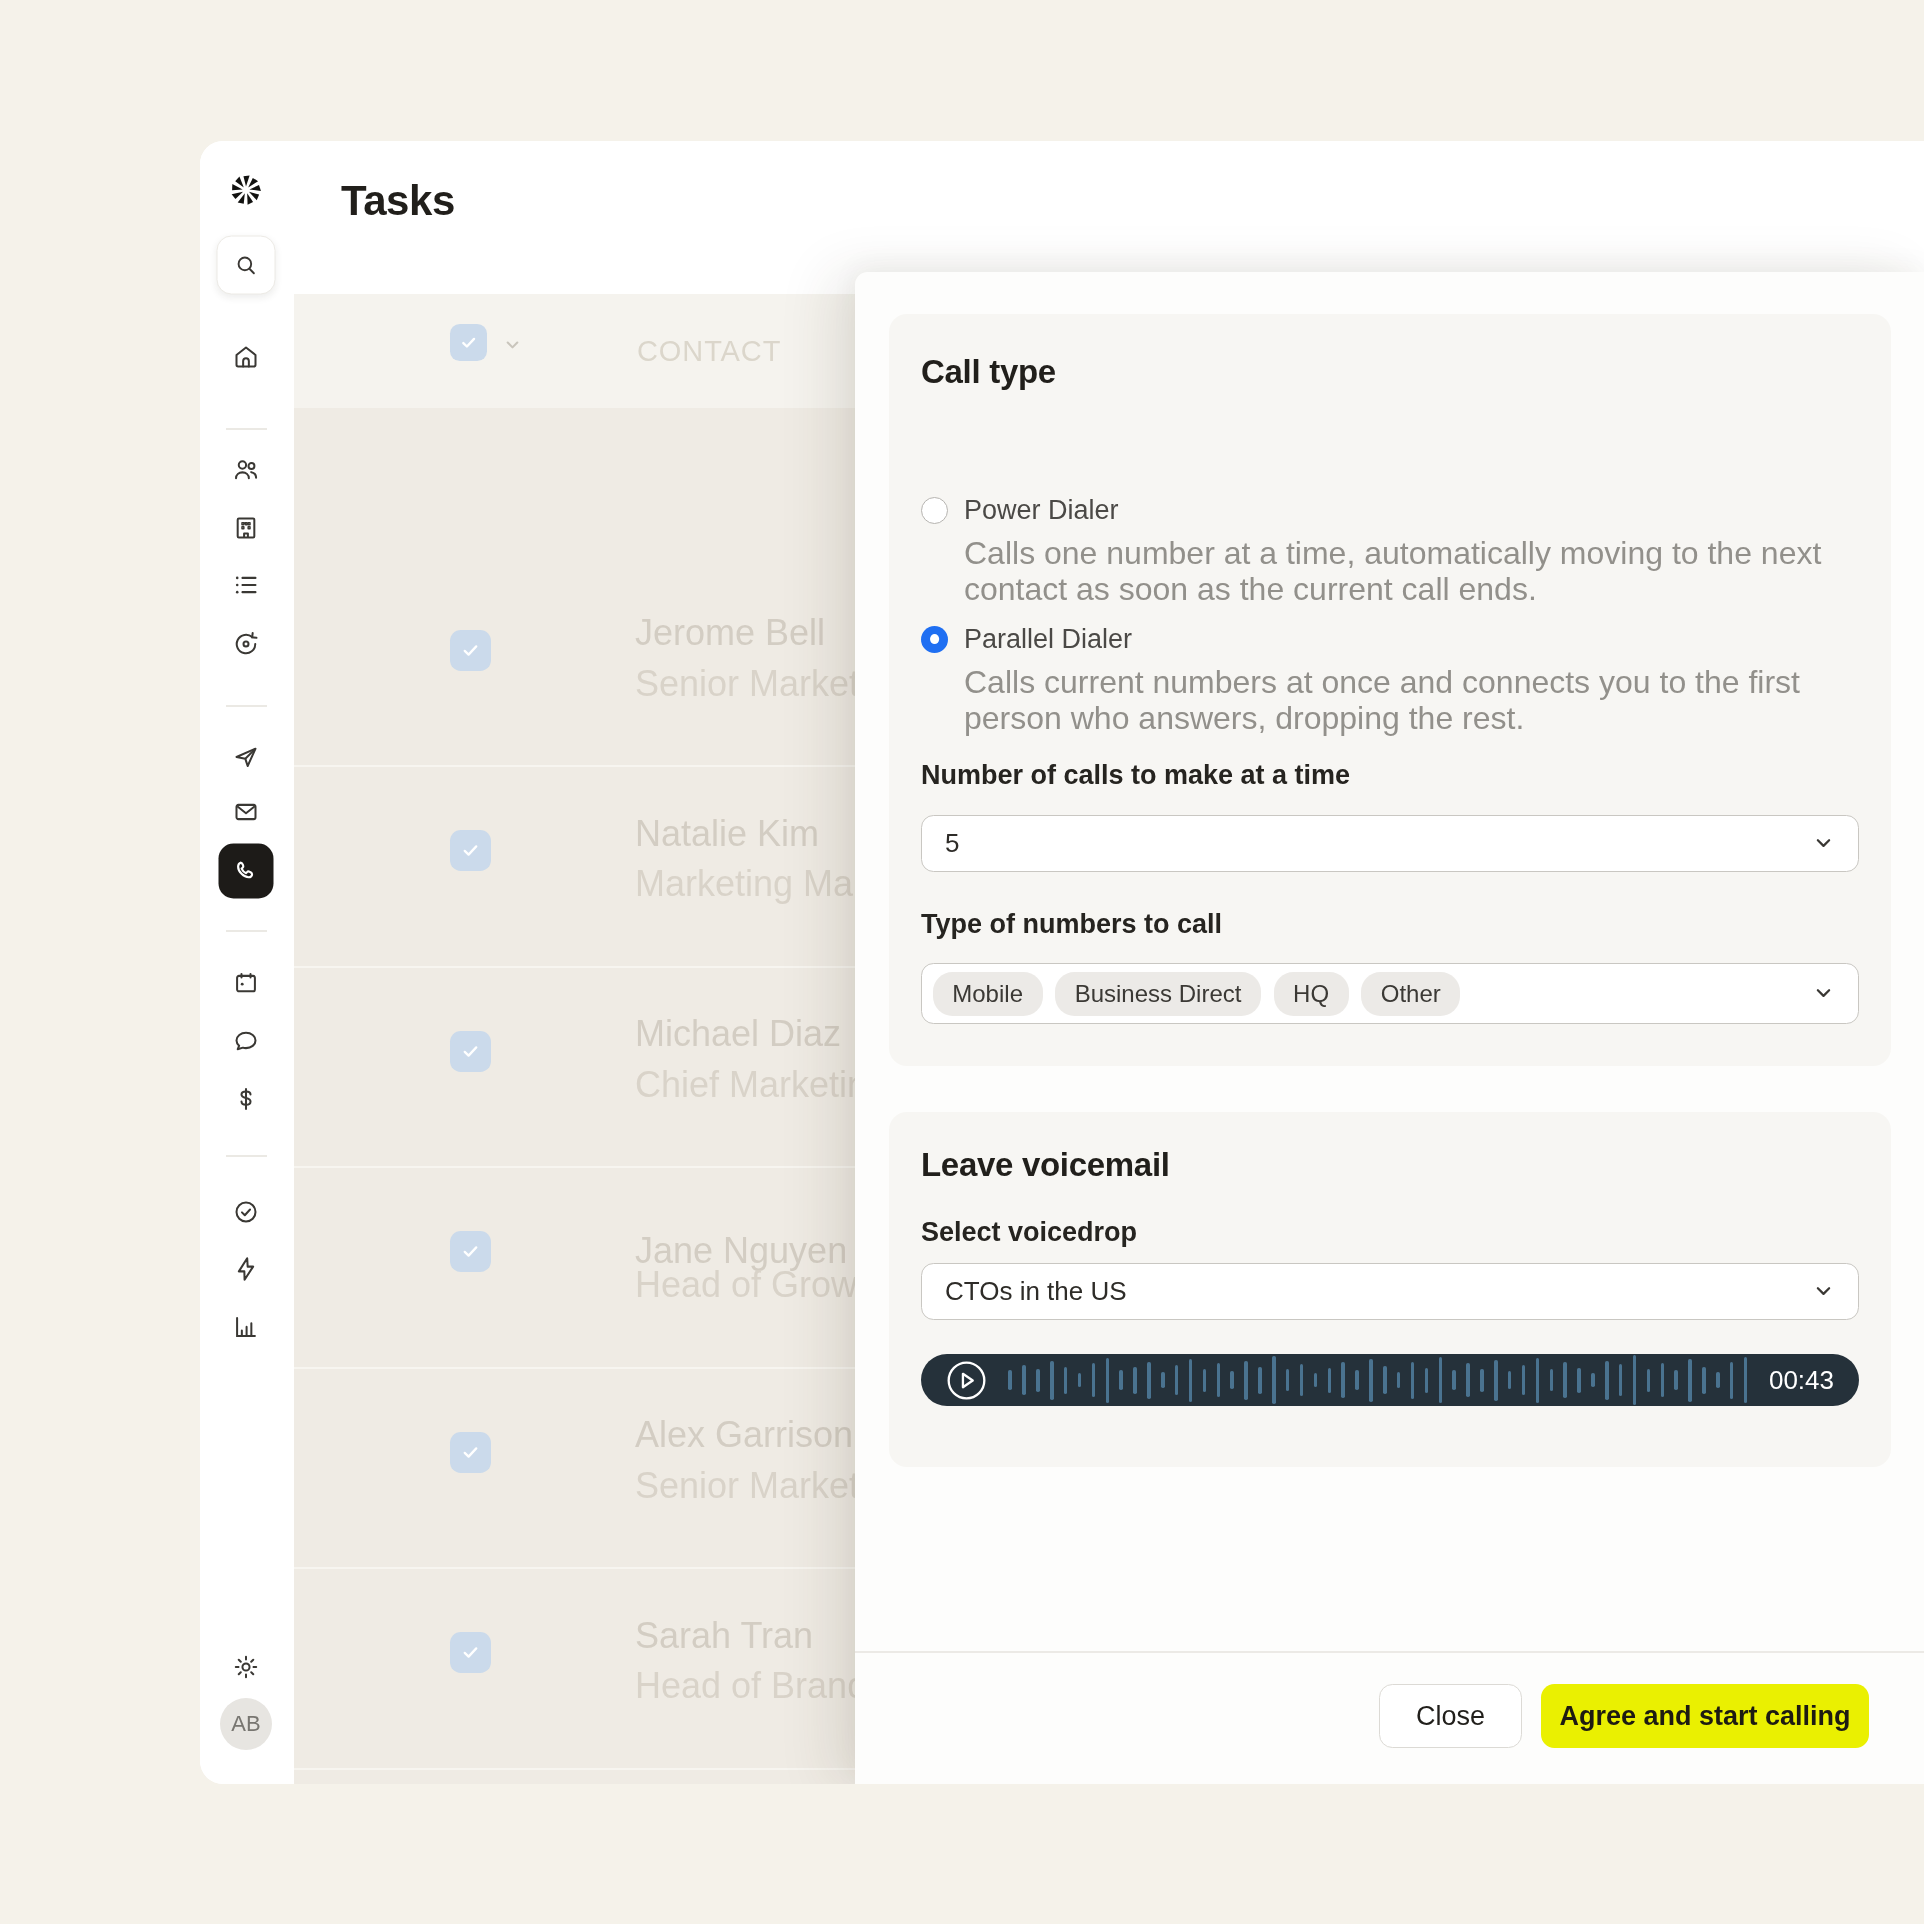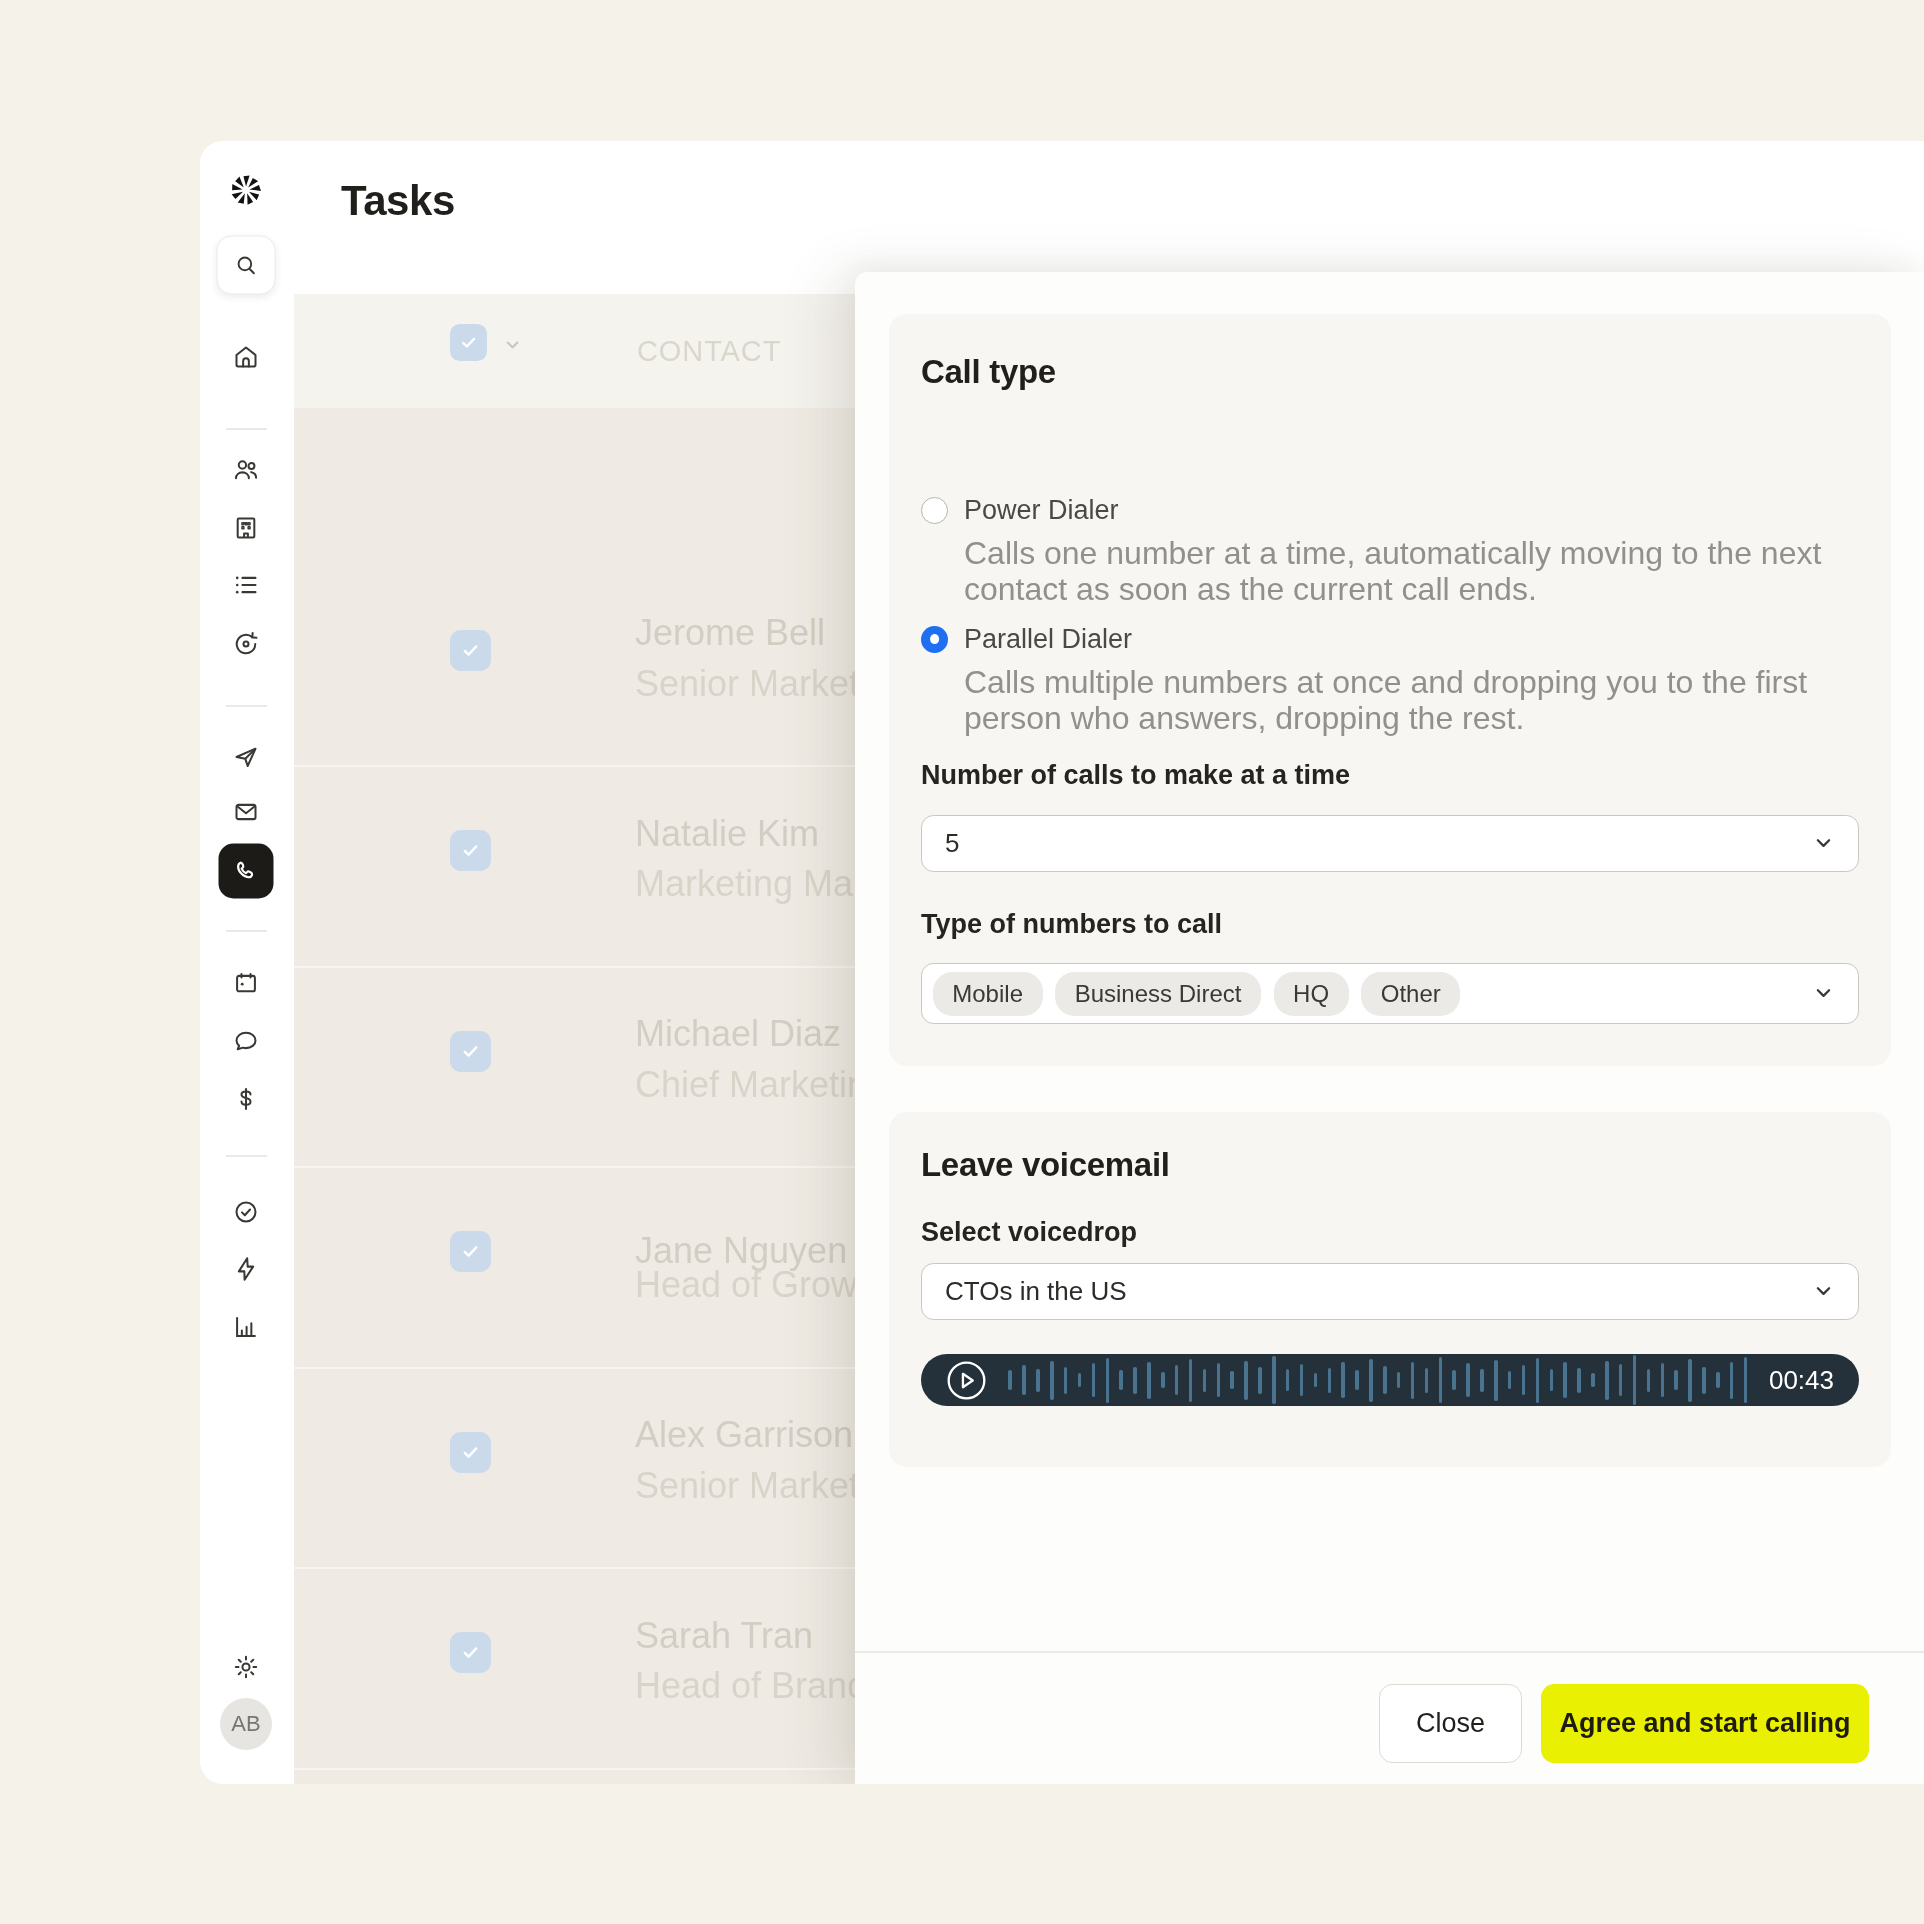--- a/index.html
+++ b/index.html
@@ -56,21 +56,21 @@
   .chip{background:#eceae7;color:#3b3935;font-size:24px;padding:8px 19.6px;border-radius:19.6px;white-space:nowrap;}
   
   .player{position:absolute;left:32px;width:938px;height:52px;background:#25313a;border-radius:35px;
           display:flex;align-items:center;box-sizing:border-box;padding:16px 25px;}
   .playbtn{width:41px;height:41px;flex:none;display:flex;align-items:center;justify-content:center;}
   .wave{flex:1;display:flex;align-items:center;justify-content:space-between;height:100%;margin:0 21.4px;}
   .bar{width:3.6px;border-radius:1.8px;background:#4a7390;}
   .ptime{flex:none;color:#ffffff;font-size:26px;font-weight:500;}
   
   .foot-div{position:absolute;left:0;top:1379px;width:100%;height:1.8px;background:#eceae6;}
-  .btn{position:absolute;top:1412px;height:79px;border-radius:13.4px;display:flex;align-items:center;justify-content:center;
+  .btn{position:absolute;top:1412px;height:64px;border-radius:13.4px;display:flex;align-items:center;justify-content:center;
        box-sizing:border-box;font-size:27px;}
   .btn-close{left:524px;width:143px;background:#fff;border:1.8px solid #dcdad5;color:#211f1b;font-weight:500;}
   .btn-agree{left:686px;width:328px;background:#eaf001;color:#1d1b12;font-weight:600;}
 </style>
 </head>
 <body>
 
 <div class="stage">
   <div class="app">
 
@@ -315,21 +315,21 @@
 
         <div class="opt" id="opt-0" style="top:181px">
           <span class="radio"></span>
           <span class="opt-label">Power Dialer</span>
           <span class="opt-desc">Calls one number at a time, automatically moving to the next contact as soon as the current call ends.</span>
         </div>
 
         <div class="opt sel" id="opt-1" style="top:310px">
           <span class="radio"></span>
           <span class="opt-label">Parallel Dialer</span>
-          <span class="opt-desc">Calls multiple numbers at once and dropping you to the first person who answers, dropping the rest.</span>
+          <span class="opt-desc">Calls current numbers at once and connects you to the first person who answers, dropping the rest.</span>
         </div>
 
         <div class="fld-label" style="top:446px">Number of calls to make at a time</div>
         <div class="select" style="top:501px;height:57px;">
           <span class="val">5</span>
           <span class="chev">
             <svg width="27" height="27" viewBox="0 0 24 24" fill="none" stroke="#3a3834" stroke-width="2" stroke-linecap="round" stroke-linejoin="round">
                 <path d="M7 10 l5 5 5-5"></path>
               </svg>
           </span>

